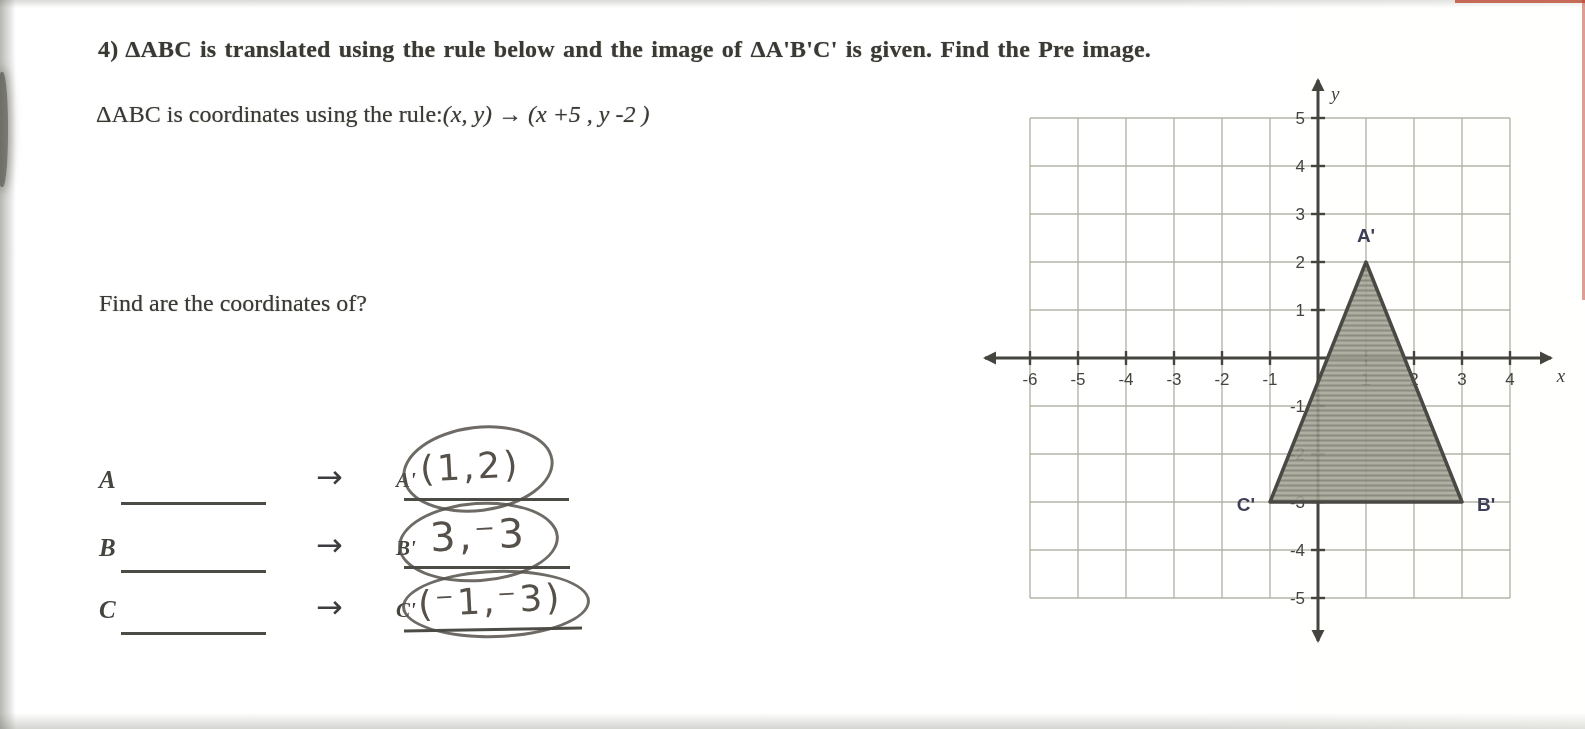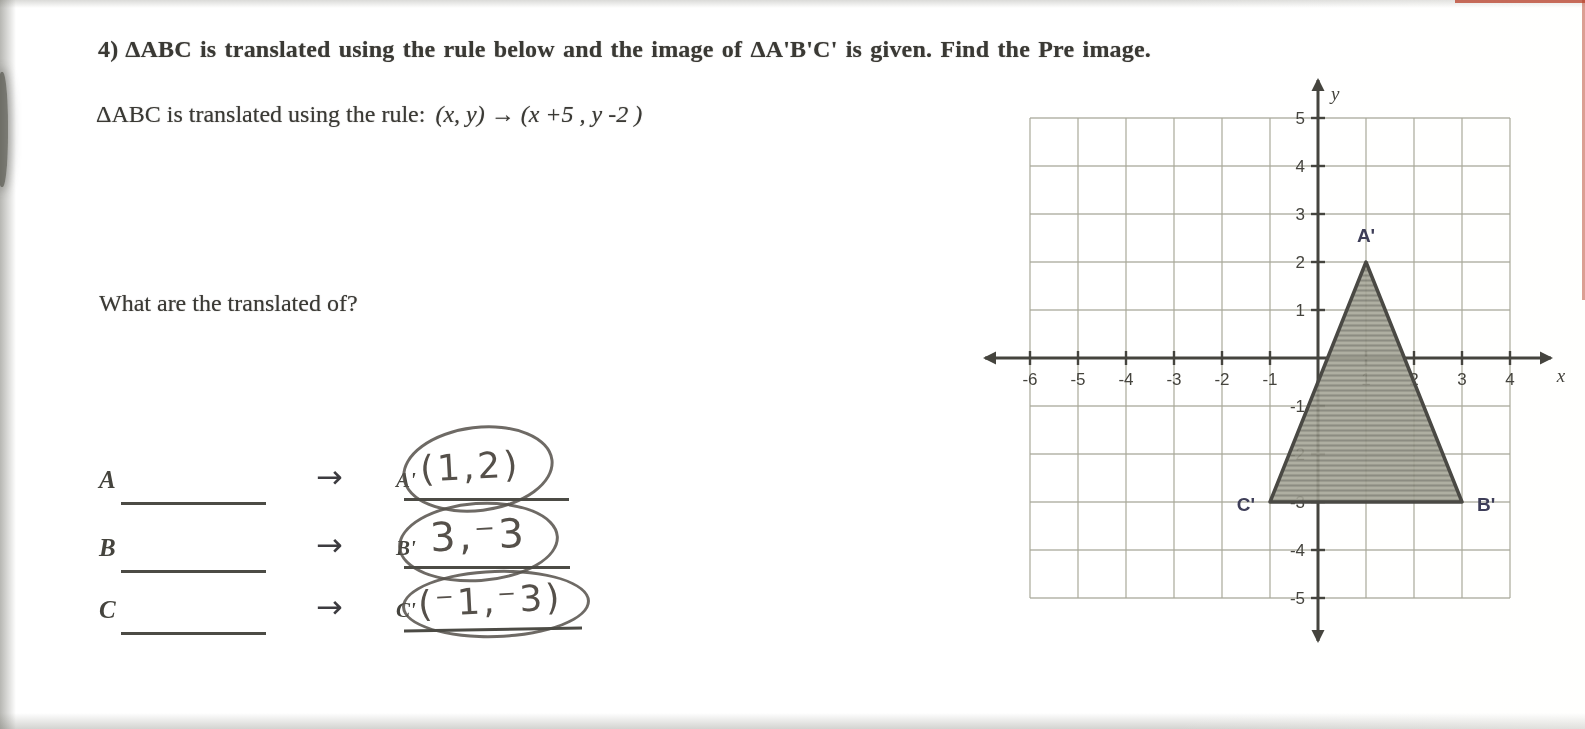--- a/index.html
+++ b/index.html
@@ -26,21 +26,21 @@
   #red-top-edge{left:1455px;top:0;width:130px;height:3px;background:rgba(186,64,42,.75);}
   #red-right-edge{right:0;top:0;width:3px;height:300px;background:rgba(186,64,42,.5);}
 
   .printed{
     position:absolute;
     text-shadow:0 0 1px rgba(58,57,52,.55);
     white-space:nowrap;
   }
   #title{left:98px;top:36px;font-size:24px;font-weight:bold;letter-spacing:.2px;word-spacing:2px;}
   #rule-line{left:96px;top:101px;font-size:24px;}
-  #rule-formula{font-style:italic;margin-left:10px;}
+  #rule-formula{font-style:italic;}
   #draw-line{left:96px;top:163px;font-size:24px;}
   #question-line{left:99px;top:290px;font-size:24px;}
 
   .row{position:absolute;left:0;width:680px;height:90px;}
   #row-a{top:460px;} #row-b{top:528px;} #row-c{top:590px;}
   .pre-label{position:absolute;left:99px;top:6px;font-size:25px;font-style:italic;font-weight:600;
     font-family:"Liberation Serif","DejaVu Serif",serif;color:#45443e;}
   .blank-line{position:absolute;left:121px;top:42px;width:145px;height:3px;background:#4c4b45;}
   .map-arrow{position:absolute;left:316px;top:-2px;font-size:32px;color:#3d3c40;
     font-family:"DejaVu Sans",sans-serif;}
@@ -67,23 +67,23 @@
   <div class="shade" id="left-edge-shadow"></div>
   <div class="shade" id="left-notch"></div>
   <div class="shade" id="top-shadow"></div>
   <div class="shade" id="bottom-shadow"></div>
   <div class="shade" id="right-light"></div>
   <div class="shade" id="red-top-edge"></div>
   <div class="shade" id="red-right-edge"></div>
 
   <div class="printed" id="title">4)  ΔABC is translated using the rule below and the image of ΔA'B'C' is given.  Find the Pre image.</div>
   <div class="printed" id="rule-line">
-    <span>ΔABC  is translated using the rule:</span><span id="rule-formula">(x, y) → (x +5 , y -2 )</span>
+    <span>ΔABC  is coordinates using the rule:</span><span id="rule-formula">(x, y) → (x +5 , y -2 )</span>
   </div>
-  <div class="printed" id="question-line">What are the translated of?</div>
+  <div class="printed" id="question-line">Find are the coordinates of?</div>
 
   <div class="row" id="row-a">
     <span class="pre-label">A</span>
     <div class="blank-line"></div>
     <span class="map-arrow">→</span>
     <span class="img-label">A'</span>
     <span class="hand" id="hand-a">(1,2)</span>
     <div class="pencil-circle" id="circle-a"></div>
     <div class="answer-line" id="ansline-a"></div>
   </div>

